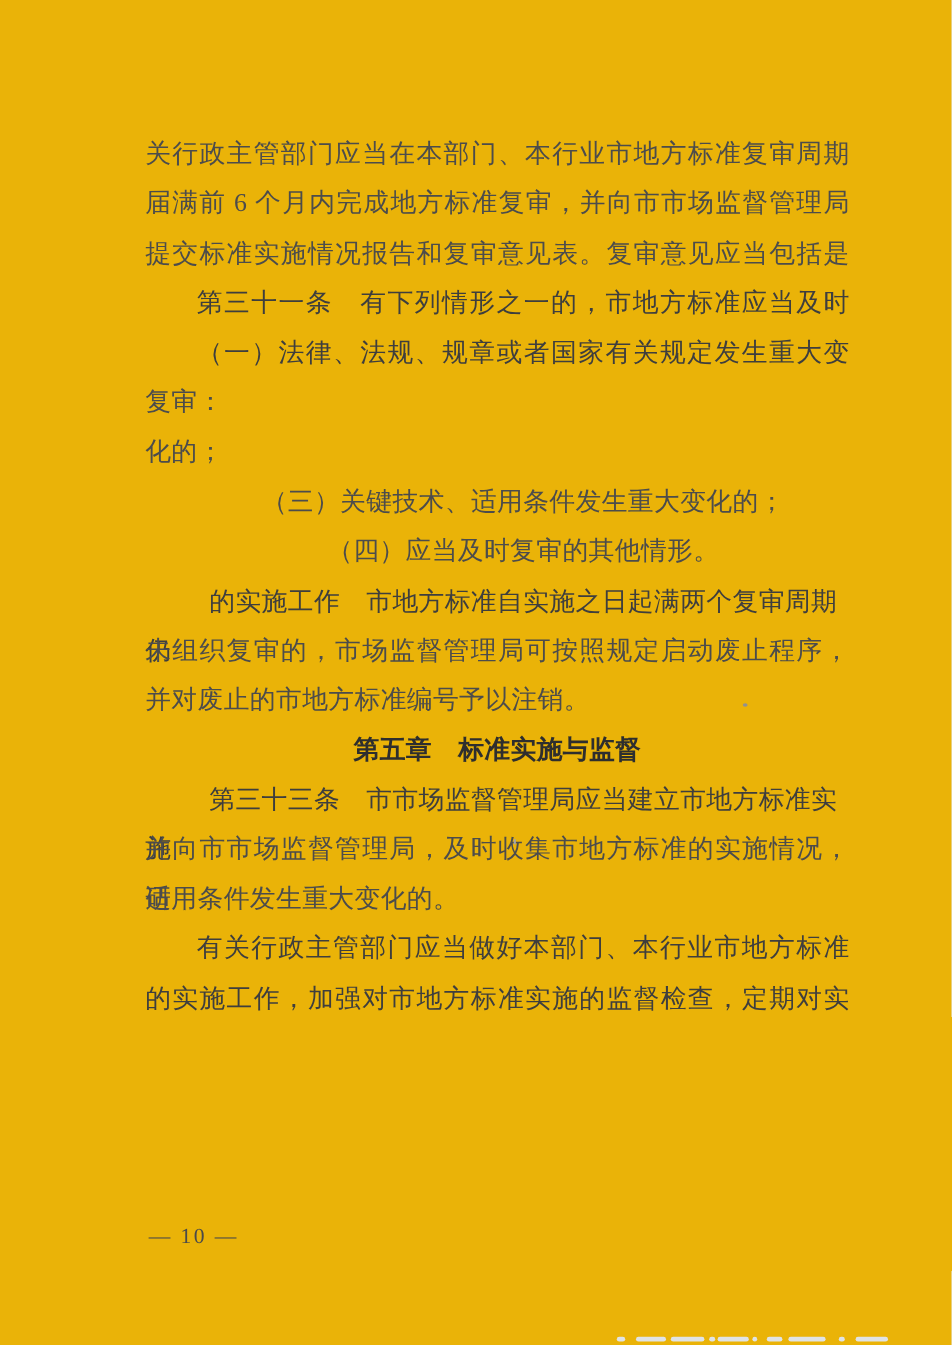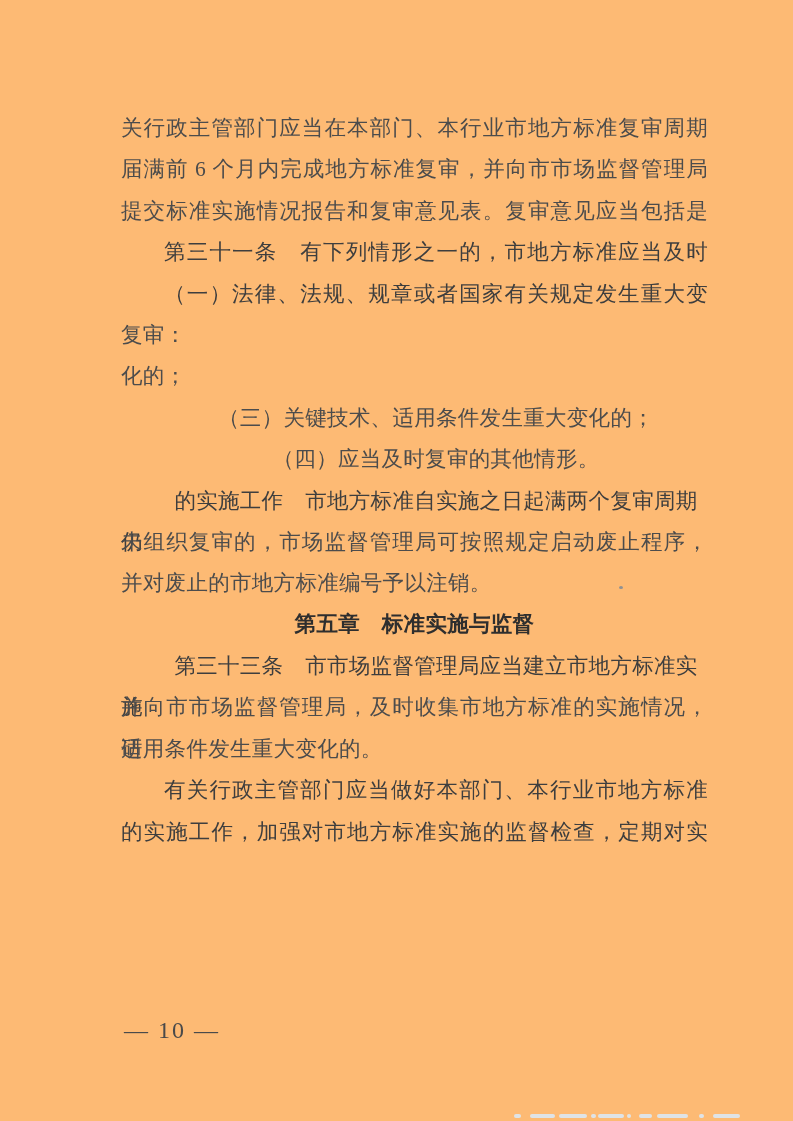--- a/index.html
+++ b/index.html
@@ -4,21 +4,21 @@
 <style>
   html, body {
     margin: 0;
     padding: 0;
     background: #e8e8e8;
   }
   .page {
     position: relative;
     width: 793px;
     height: 1121px;
-    background: #fdba74;
+    background: #eab308;
     overflow: hidden;
     font-family: "Liberation Serif", "DejaVu Serif", serif;
   }
   .text-block {
     position: absolute;
     left: 121px;
     top: 108px;
     width: 587px;
   }
   .ln {
@@ -37,33 +37,33 @@
     text-align-last: justify;
   }
   .ln.ind {
     text-indent: 2em;
     text-align: center;
   }
   .ln.dk {
     color: #3e3e3e;
   }
   .ln.hd {
-    font-family: Liberation Mono, monospace;
+    font-family: Liberation Serif, serif;
     font-weight: bold;
     color: #2e2e2e;
     text-align: center;
     text-align-last: center;
     text-indent: 0;
     white-space: nowrap;
   }
   .page-number {
     position: absolute;
     left: 124px;
     top: 1016px;
-    font-size: 24px;
+    font-size: 18px;
     line-height: 28px;
     color: #4a4a4a;
     letter-spacing: 2px;
     font-family: "Liberation Serif", "DejaVu Serif", serif;
     text-align: center;
   }
   
   .speck {
     position: absolute;
     background: #919191;

